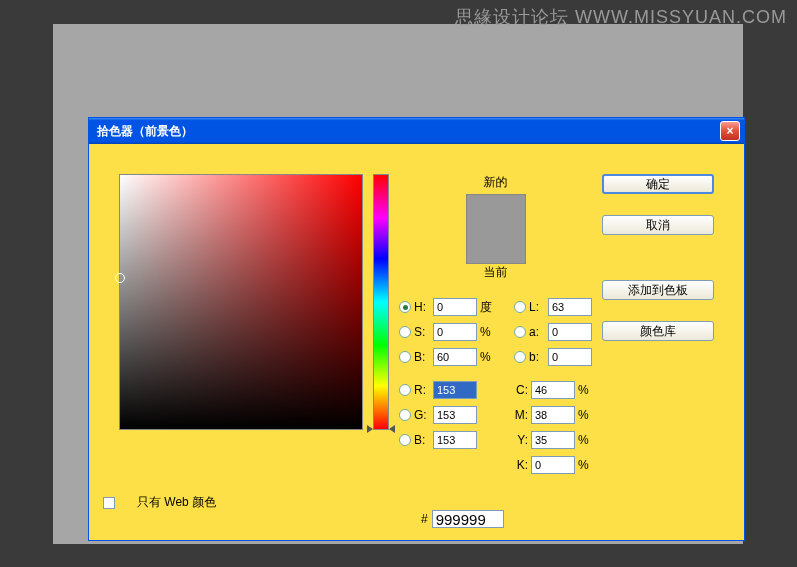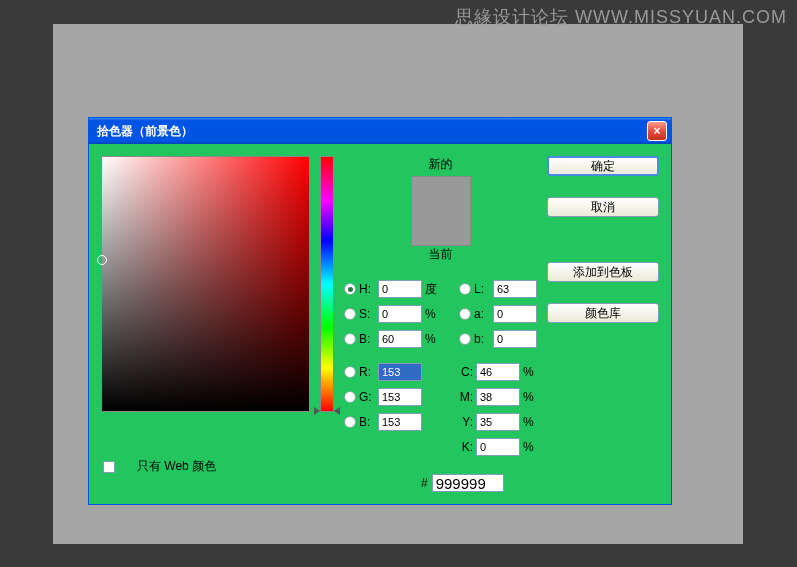--- a/index.html
+++ b/index.html
@@ -1,22 +1,22 @@
 <!DOCTYPE html>
 <html><head>
 <meta charset="utf-8">
 <style>
 * { box-sizing: border-box; margin: 0; padding: 0; }
 body { background: #3a3a3a; font-family: "SimSun", Arial, sans-serif; font-size: 12px; width: 797px; height: 567px; position: relative; }
 .watermark { position: absolute; top: 5px; right: 10px; color: #999; font-size: 18px; letter-spacing: 1px; z-index: 10; }
 .canvas-bg { position: absolute; left: 53px; top: 24px; width: 690px; height: 520px; background: #a6a6a6; }
-.dialog { position: absolute; left: 88px; top: 117px; width: 584px; background: #22c55e; border: 1px solid #0054e3; }
+.dialog { position: absolute; left: 88px; top: 117px; width: 657px; background: #fde047; border: 1px solid #0054e3; }
 .titlebar { height: 26px; background: linear-gradient(to bottom, #3c8cf0, #0054e3 10%, #0054e3 90%, #0044b3); display: flex; align-items: center; justify-content: space-between; padding: 0 4px 0 8px; color: #fff; font-weight: bold; }
 .close-btn { width: 20px; height: 20px; background: linear-gradient(to bottom, #f89d8f, #e34f3c 50%, #c03020); border: 1px solid #fff; border-radius: 3px; display: flex; align-items: center; justify-content: center; color: #fff; font-weight: bold; font-size: 12px; cursor: pointer; }
-.dialog-body { padding: 12px; display: flex; gap: 10px; }
+.dialog-body { padding: 30px; display: flex; gap: 10px; }
 .sv-area { width: 270px; height: 256px; border: 1px solid #888; position: relative; background: linear-gradient(to bottom, rgba(0,0,0,0) 0%, #000 100%), linear-gradient(to right, #fff 0%, #ff0000 100%); }
 .sv-cursor { position: absolute; left: -5px; top: 98px; width: 10px; height: 10px; border: 1px solid #fff; border-radius: 50%; }
 .hue-strip { width: 18px; height: 256px; background: linear-gradient(to bottom, #ff0000 0%, #ff00ff 17%, #0000ff 33%, #00ffff 50%, #00ff00 67%, #ffff00 83%, #ff0000 100%); border: 1px solid #888; position: relative; }
 .hue-arrow-l, .hue-arrow-r { position: absolute; bottom: -4px; width: 0; height: 0; border-top: 4px solid transparent; border-bottom: 4px solid transparent; }
 .hue-arrow-l { left: -7px; border-left: 6px solid #555; }
 .hue-arrow-r { right: -7px; border-right: 6px solid #555; }
 .mid-col { display: flex; flex-direction: column; align-items: center; }
 .swatch-wrap { text-align: center; }
 .swatch-label { font-size: 12px; margin-bottom: 3px; }
 .swatch-box { width: 60px; height: 70px; border: 1px solid #888; }

